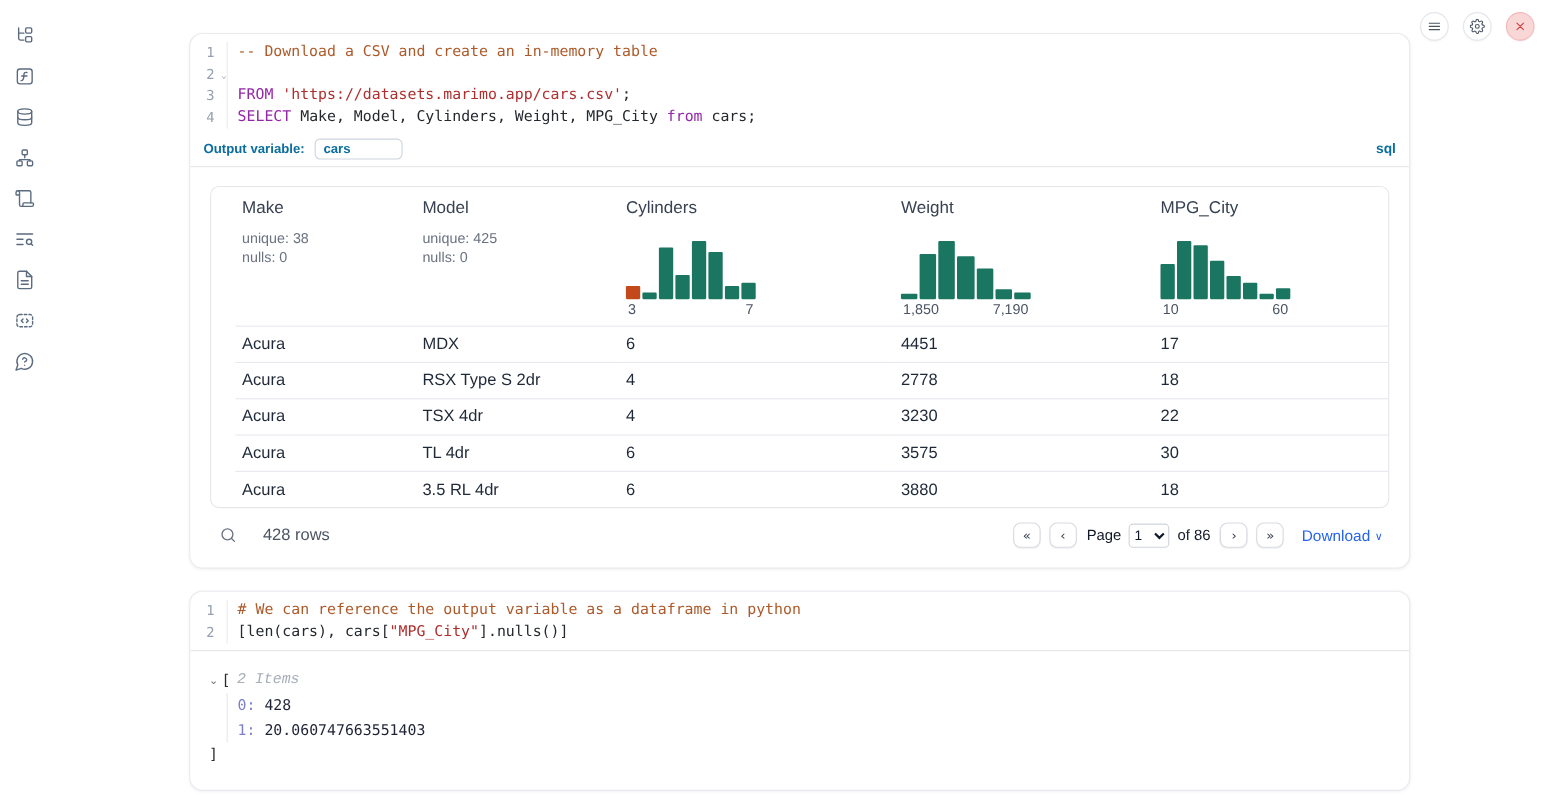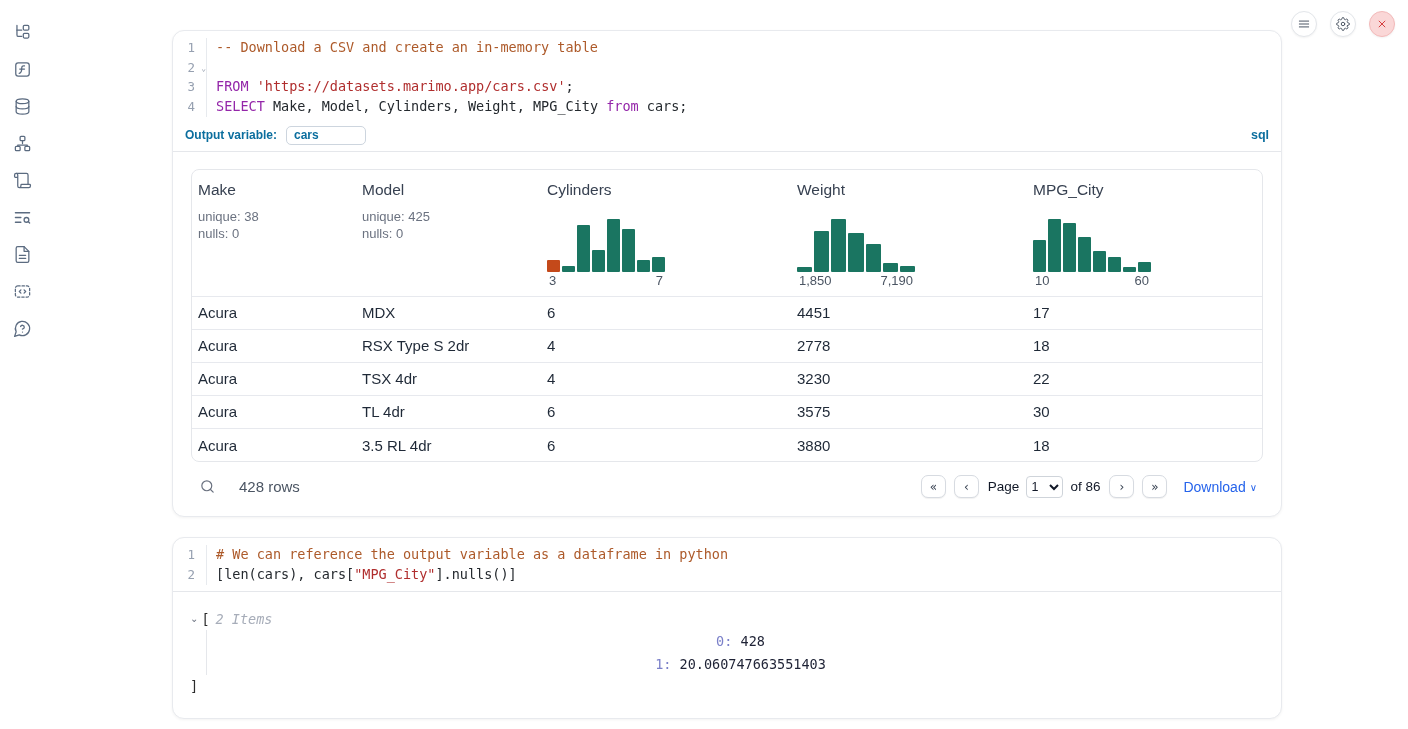--- a/index.html
+++ b/index.html
@@ -48,21 +48,21 @@
     border-bottom: 1px solid #e5e7eb; }
   .outvar-label { font-size: 12px; font-weight: 700; color: #0b6e9e; }
   .outvar-input { margin-left: 9px; width: 80px; height: 19px; border: 1px solid #cdd5de;
     border-radius: 5px; padding: 0 7px; font-size: 12px; font-weight: 700; color: #0b6e9e;
     font-family: "Liberation Sans", sans-serif; outline: none; }
   .lang-badge { margin-left: auto; font-size: 12.5px; font-weight: 700; color: #0b6e9e; }
 
   
   .cell-output { padding: 17px 18px 12px; }
   .table-box { border: 1px solid #e5e7eb; border-radius: 8px; overflow: hidden; }
-  table { width: 100%; border-collapse: collapse; table-layout: fixed; }
+  table { width: 100%; border-collapse: collapse; table-layout: fixed; margin-left: 22px; }
   th { text-align: left; vertical-align: top; padding: 11px 6px 8px 6px; font-weight: 400; }
   .col-name { font-size: 15.5px; color: #374151; }
   .col-body { margin-top: 9px; height: 80px; display: flex; flex-direction: column; }
   .stats { font-size: 13px; color: #6b7280; line-height: 17px; }
   .hist { width: 118px; margin-top: auto; }
   .hist-bars { display: flex; align-items: flex-end; gap: 2px; height: 53px; }
   .hist-bar { flex: 1 1 0; border-radius: 1px; }
   .hist-labels { display: flex; justify-content: space-between; font-size: 13px;
     color: #4b5563; margin-top: 1px; padding: 0 2px; }
   td { border-top: 1px solid #e7e9ee; padding: 0 6px; height: 33px;
@@ -88,22 +88,22 @@
     background: none; border: none; color: #2563eb; font-size: 14px; cursor: pointer;
     font-family: "Liberation Sans", sans-serif; }
   .download .chev { font-size: 10px; margin-top: 2px; }
 
   
   .divider { border-bottom: 1px solid #e5e7eb; }
   .tree { padding: 16px 16px 20px 17px; font-family: "DejaVu Sans Mono", monospace;
     font-size: 13.5px; line-height: 22.5px; color: #2b2b2b; }
   .tree-head { display: flex; align-items: center; }
   .tree-toggle { color: #6b7280; font-size: 10px; margin-right: 3px; cursor: pointer; border: none; background: none; }
-  .tree-items-label { color: #a7adb9; font-style: italic; margin-left: 6px; }
-  .tree-body { margin-left: 16px; border-left: 1px solid #e5e7eb; padding-left: 9px; text-align: center; }
+  .tree-items-label { color: #a7adb9; font-style: italic; margin-left: 6px; font-family: Liberation Mono, monospace; }
+  .tree-body { margin-left: 16px; border-left: 1px solid #e5e7eb; padding-left: 9px; }
   .tree-key { color: #7b80c9; }
   .tree-val { color: #1e2235; }
 </style>
 </head>
 <body>
 
 <aside class="sidebar">
   <button class="side-btn">
     <svg viewBox="0 0 24 24">
       <path d="M5 3v12a2 2 0 0 0 2 2h4"></path>

